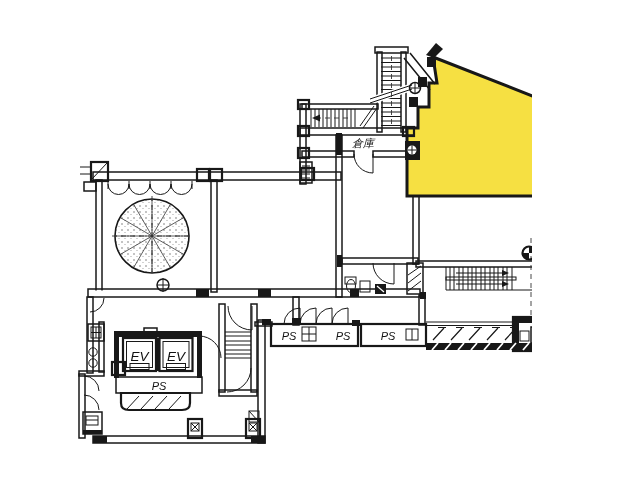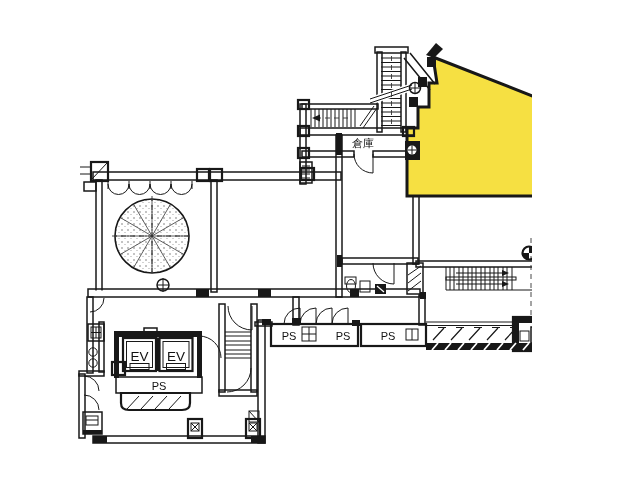--- a/index.html
+++ b/index.html
@@ -1,17 +1,17 @@
 <!DOCTYPE html>
 <html><head>
 <meta charset="utf-8">
 <style>
   html,body{margin:0;padding:0;background:#ffffff;}
   .stage{position:relative;width:532px;height:480px;background:#ffffff;overflow:hidden;
-         font-family:"Liberation Sans","DejaVu Sans",sans-serif;}
+         font-family:"Liberation Sans","DejaVu Sans",sans-serif;font-style:italic;}
   svg{position:absolute;left:0;top:0;}
   .wall  {fill:none;stroke:#181818;stroke-width:1.5;}
   .wall2 {fill:none;stroke:#181818;stroke-width:2.2;}
   .thin  {fill:none;stroke:#181818;stroke-width:1;}
   .blk   {fill:#181818;stroke:none;}
   .dash  {fill:none;stroke:#333;stroke-width:.9;stroke-dasharray:5 4;}
   .lbl   {fill:#111;font-family:"Liberation Sans","DejaVu Sans",sans-serif;}
 </style>
 </head>
 <body>

